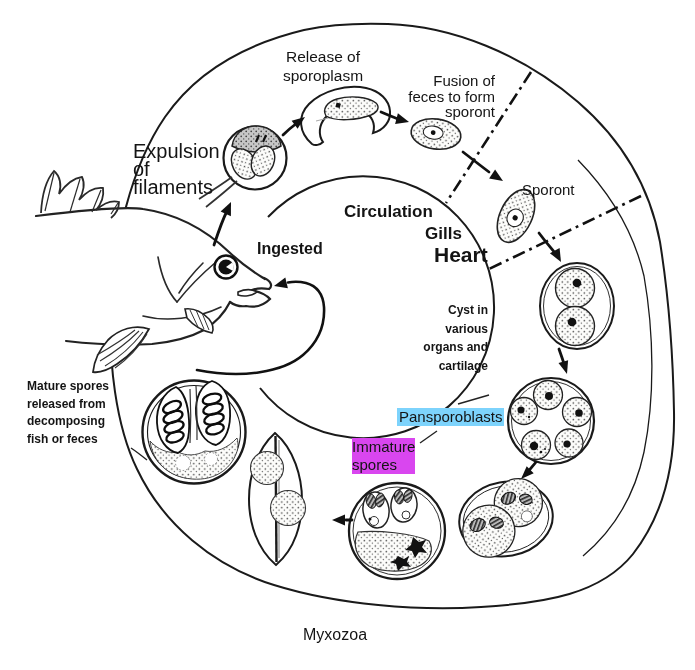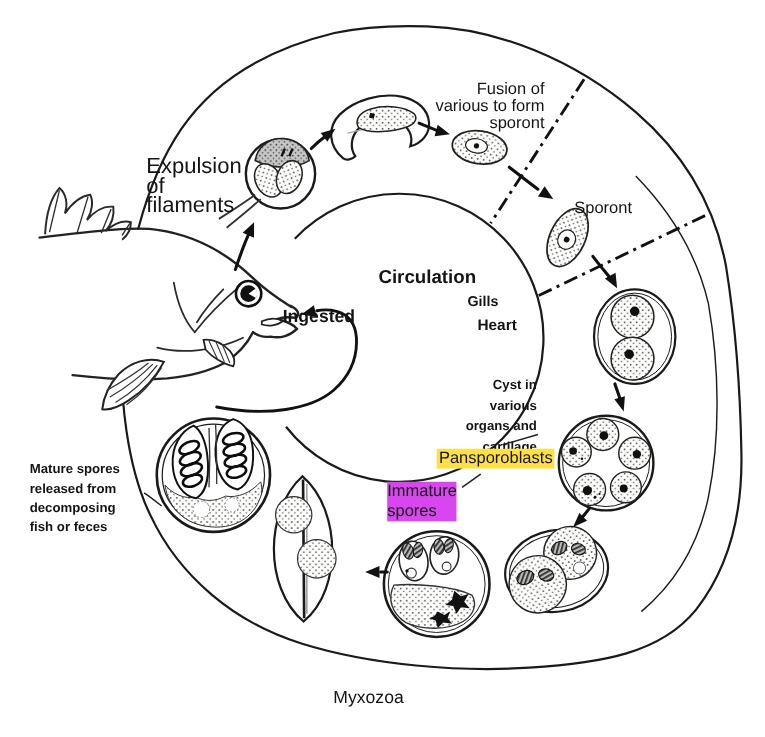--- a/index.html
+++ b/index.html
@@ -13,31 +13,31 @@
   }
   #art{position:absolute;left:0;top:0;}
   .lbl{
     position:absolute;
     white-space:pre-line;
     color:#141414;
     font-family:"Liberation Sans", sans-serif;
     font-size:15px;
     line-height:18px;
   }
-  .b{font-weight:bold;margin-top:40px;}
+  .b{font-weight:bold;}
   .lbl-release{left:252px;top:47px;width:142px;text-align:center;line-height:19px;font-size:15.5px;}
   .lbl-fusion{left:383px;top:73px;width:112px;text-align:right;line-height:15.5px;}
   .lbl-expulsion{left:133px;top:142px;width:102px;text-align:left;font-size:20px;}
   .lbl-ingested{left:257px;top:240px;font-size:16px;}
   .lbl-sporont{left:522px;top:181px;}
   .lbl-circ1{left:344px;top:203px;font-size:17px;}
-  .lbl-circ2{left:425px;top:225px;font-size:13px;}
-  .lbl-circ3{left:434px;top:246px;font-size:14px;}
+  .lbl-circ2{left:425px;top:225px;font-size:17px;}
+  .lbl-circ3{left:434px;top:246px;font-size:21px;}
   .lbl-cyst{left:377px;top:301px;width:111px;text-align:right;font-size:12px;line-height:18.5px;}
-  .lbl-pansporo{left:397px;top:408px;background:#fde047;padding:0 2px;}
+  .lbl-pansporo{left:397px;top:408px;background:#7dd3fc;padding:0 2px;}
   .lbl-immature{left:352px;top:438px;background:#d946ef;line-height:18px;}
   .lbl-mature{left:27px;top:378px;font-size:12px;line-height:17.5px;}
   .lbl-caption{left:303px;top:626px;font-size:16px;text-align:right;}
 </style>
 </head>
 <body>
 
 <div id="canvas">
 
 <svg id="art" width="695" height="670" viewBox="0 0 695 670">
@@ -300,22 +300,24 @@
       <path d="M 352,520 L 346,520"></path>
       <polygon points="332,520 345,514.5 345,525.5" fill="#111" stroke="none"></polygon>
     </g>
     <g>
       <path stroke-width="2.6" d="M 197,370 C 243,379 283,372 303,355 C 319,341 325,325 324,307 C 323,293 317,286 306,283 C 300,281.5 293,281.5 288,282.5"></path>
       <polygon points="274,286 285.3,277.5 287.9,288.2" fill="#111" stroke="none"></polygon>
     </g>
   </g>
 </svg>
 
+<div class="lbl lbl-release">Release of
+sporoplasm</div>
 <div class="lbl lbl-fusion">Fusion of
-various to form
+feces to form
 sporont</div>
 <div class="lbl lbl-expulsion">Expulsion
 of filaments</div>
 <div class="lbl lbl-ingested b">Ingested</div>
 <div class="lbl lbl-sporont">Sporont</div>
 <div class="lbl lbl-circ1 b">Circulation</div>
 <div class="lbl lbl-circ2 b">Gills</div>
 <div class="lbl lbl-circ3 b">Heart</div>
 <div class="lbl lbl-cyst b">Cyst in
 various

